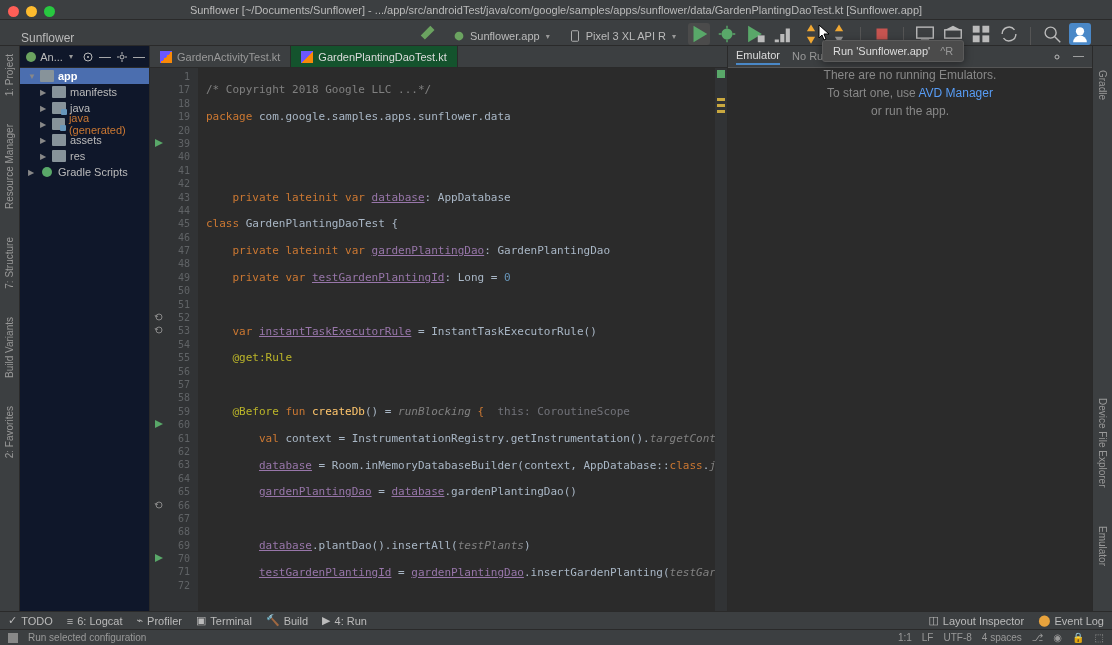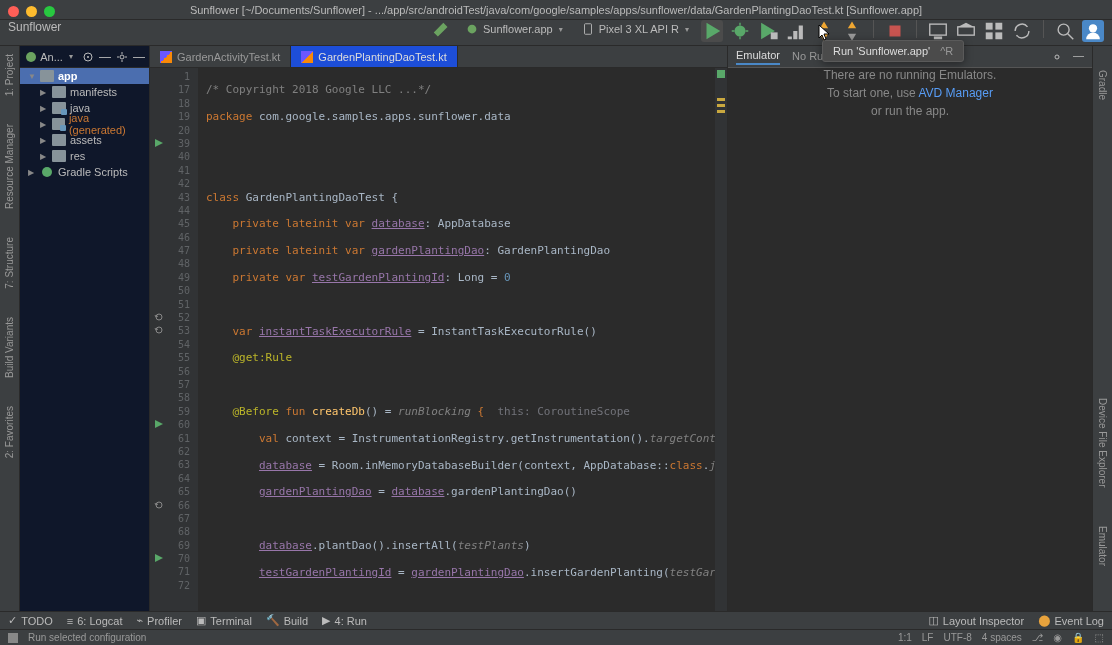--- a/index.html
+++ b/index.html
@@ -1,21 +1,21 @@
 <!DOCTYPE html>
 <html><head>
 <meta charset="utf-8">
 <style>
 * { margin:0; padding:0; box-sizing:border-box; }
 body { font-family: -apple-system, "Segoe UI", sans-serif; font-size:12px; background:#2b2b2b; color:#bbb; width:1112px; height:645px; overflow:hidden; position:relative; }
 .mac-dots { position:absolute; top:6px; left:8px; display:flex; gap:7px; }
 .dot { width:11px; height:11px; border-radius:50%; }
 .dot-r{background:#ff5f57}.dot-y{background:#febc2e}.dot-g{background:#28c840}
 .titlebar { height:20px; background:#3c3f41; text-align:center; line-height:20px; color:#bbb; font-size:11px; border-bottom:1px solid #2a2a2a; }
-.toolbar { height:26px; background:#3c3f41; display:flex; align-items:flex-start; padding:0 8px; border-bottom:1px solid #2a2a2a; gap:6px; }
+.toolbar { height:26px; background:#3c3f41; display:flex; align-items:flex-end; padding:0 21px; border-bottom:1px solid #2a2a2a; gap:6px; }
 .toolbar .spacer{flex:1}
 .t-btn { display:inline-flex; align-items:center; gap:4px; padding:2px 6px; color:#bbb; font-size:11px; cursor:pointer; border-radius:3px; }
 .t-btn svg{width:14px;height:14px}
 .dropdown-arrow{font-size:8px;color:#999;margin-left:2px}
 .icon-btn{width:22px;height:22px;display:inline-flex;align-items:center;justify-content:center;cursor:pointer;border-radius:3px}
 .sep{width:1px;height:18px;background:#555;margin:0 4px}
 .tooltip{position:absolute;top:40px;left:822px;background:#4b4b4b;border:1px solid #5a5a5a;color:#ddd;padding:4px 10px;font-size:11px;border-radius:3px;box-shadow:0 2px 8px rgba(0,0,0,.4);z-index:100;display:flex;gap:10px;align-items:center}
 .tooltip .sc{color:#999}
 .main{display:flex;height:calc(100% - 20px - 26px - 18px - 16px)}
 .sidebar-left{width:20px;background:#3c3f41;border-right:1px solid #2a2a2a;display:flex;flex-direction:column;align-items:center;padding-top:4px;gap:20px}
@@ -27,21 +27,21 @@
 .tree-header .ti{font-size:11px;color:#bbb}
 .tree-item{display:flex;align-items:center;gap:4px;padding:2px 4px 2px 8px;cursor:pointer;height:16px}
 .tree-item.sel{background:#4b6eaf;color:#fff}
 .tree-indent1{padding-left:20px}
 .arrow{font-size:8px;color:#888;width:8px}
 .folder-ico{width:14px;height:12px;background:#87939a;border-radius:1px;position:relative}
 .folder-ico.j::after{content:"";position:absolute;right:-1px;bottom:-1px;width:6px;height:6px;background:#6897bb;border-radius:1px}
 .editor-area{flex:1;display:flex;flex-direction:column;background:#2b2b2b;min-width:0}
 .editor-tabs{height:22px;background:#3c3f41;display:flex;align-items:center;border-bottom:1px solid #2a2a2a}
 .ed-tab{height:21px;padding:0 10px;display:flex;align-items:center;gap:5px;font-size:11px;background:#3c3f41;border-right:1px solid #2a2a2a;cursor:pointer;color:#999}
-.ed-tab.active{background:#1d4ed8;color:#ddd}
+.ed-tab.active{background:#14532d;color:#ddd}
 .kt-ico{width:12px;height:12px;background:linear-gradient(135deg,#6b57ff 50%,#f88909 50%)}
 .editor-body{flex:1;display:flex;overflow:hidden;position:relative;font-family:Menlo,Consolas,monospace;font-size:11px}
 .gutter{width:48px;background:#313335;text-align:right;padding-right:8px;color:#606366;line-height:13.4px;padding-top:2px;font-size:10px;position:relative}
 .gutter .ln{height:13.4px;position:relative}
 .gut-ico{position:absolute;left:4px;width:10px;height:10px;top:1px}
 .code{flex:1;padding:2px 8px;line-height:13.4px;white-space:pre;overflow:hidden;color:#a9b7c6}
 .code .line{height:13.4px}
 .marker-strip{width:12px;background:#313335;position:relative}
 .marker-strip .m{position:absolute;right:2px;width:8px;height:3px}
 .m-y{background:#c9a83f}.m-g{background:#6ba360}
@@ -317,22 +317,22 @@
               <path fill="#59a869" d="M1 1l8 4-8 4z"></path>
             </svg></div>
         <div class="ln">71</div>
           <div class="ln">72</div>
       </div>
       <div class="code">
 <div class="line"><span class="c-cmt">/* Copyright 2018 Google LLC ...*/</span></div>
 <div class="line"><span class="c-kw">package</span> com.google.samples.apps.sunflower.data</div>
 <div class="line"></div>
 <div class="line"></div>
+<div class="line">    <span class="c-kw">private lateinit var</span> <span class="c-fld">database</span>: AppDatabase</div>
 <div class="line"><span class="c-kw">class</span> GardenPlantingDaoTest {</div>
-<div class="line">    <span class="c-kw">private lateinit var</span> <span class="c-fld">database</span>: AppDatabase</div>
 <div class="line">    <span class="c-kw">private lateinit var</span> <span class="c-fld">gardenPlantingDao</span>: GardenPlantingDao</div>
 <div class="line">    <span class="c-kw">private var</span> <span class="c-fld">testGardenPlantingId</span>: Long = <span class="c-num">0</span></div>
 <div class="line"></div>
 <div class="line">    <span class="c-kw">var</span> <span class="c-fld">instantTaskExecutorRule</span> = InstantTaskExecutorRule()</div>
 <div class="line">    <span class="c-ann">@get:Rule</span></div>
 <div class="line"></div>
 <div class="line">    <span class="c-ann">@Before</span> <span class="c-kw">fun</span> <span class="c-fn">createDb</span>() = <span class="c-it">runBlocking</span> <span class="c-kw">{</span>  <span class="c-param">this: CoroutineScope</span></div>
 <div class="line">        <span class="c-kw">val</span> context = InstrumentationRegistry.getInstrumentation().<span class="c-it">targetContext</span></div>
 <div class="line">        <span class="c-fld">database</span> = Room.inMemoryDatabaseBuilder(context, AppDatabase::<span class="c-kw">class</span>.<span class="c-it">java</span>).build()</div>
 <div class="line">        <span class="c-fld">gardenPlantingDao</span> = <span class="c-fld">database</span>.gardenPlantingDao()</div>

